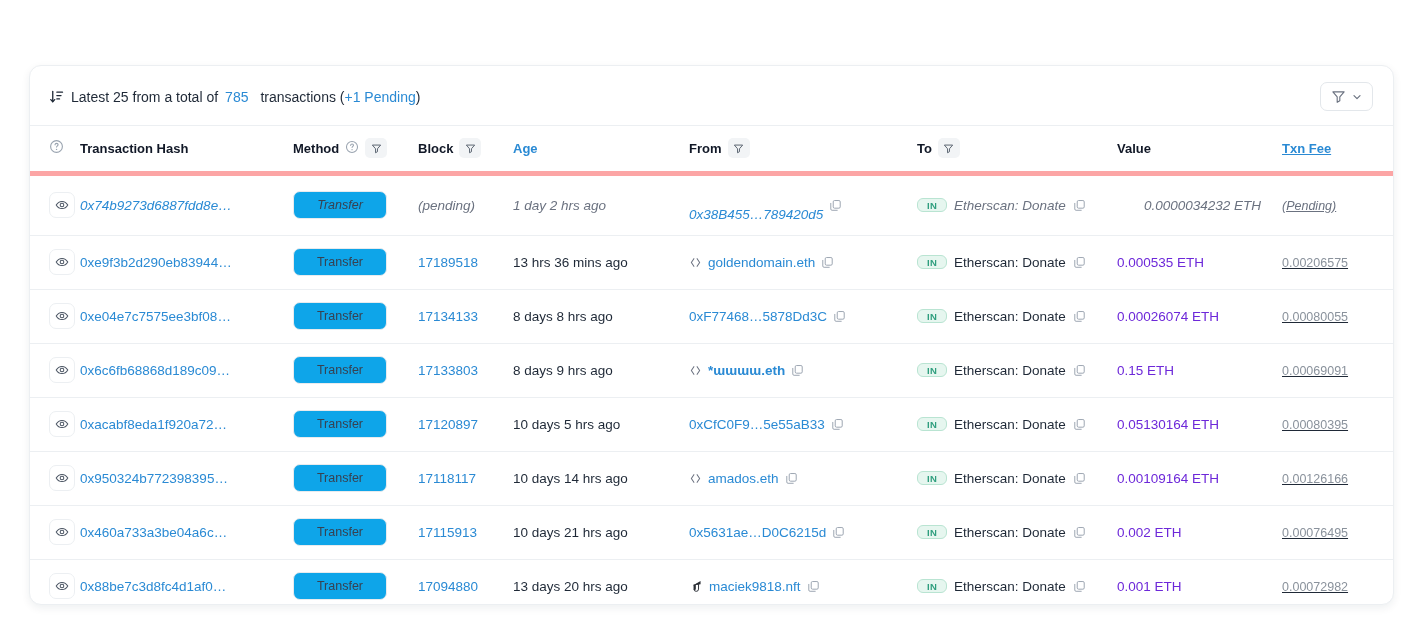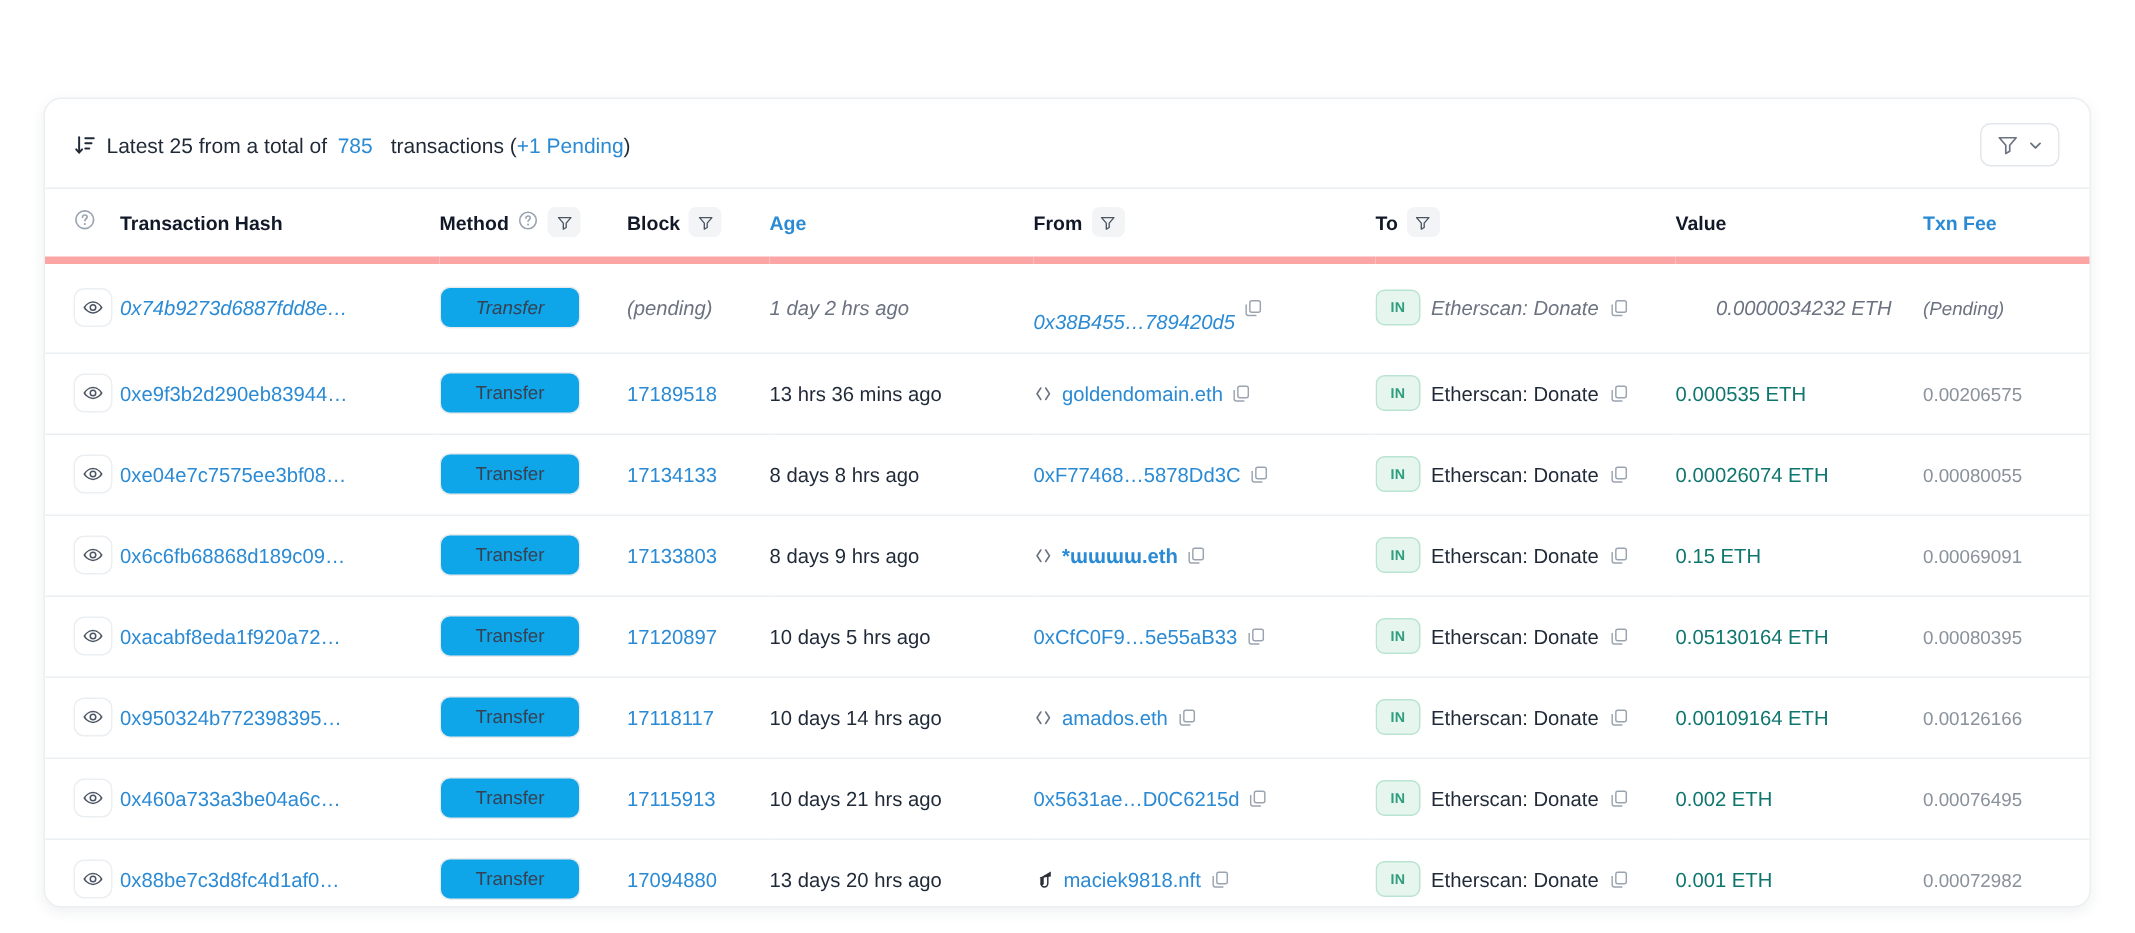--- a/index.html
+++ b/index.html
@@ -78,21 +78,21 @@
   th .thwrap { display:flex; align-items:center; gap:6px; }
 
   .col-eye    { width: 50px;  padding-left: 19px !important; }
   .col-hash   { width: 213px; }
   .col-method { width: 125px; }
   .col-block  { width: 95px; margin-left: 12px;  }
   .col-age    { width: 176px; }
   .col-from   { width: 228px; }
   .col-to     { width: 200px; }
   .col-value  { width: 165px; }
-  .col-fee    { width: 113px; }
+  .col-fee    { width: 113px; text-decoration: underline; }
 
   table.txtable td {
     font-size: 13.5px; color: #1f2937;
     padding: 12px 0 13px 0;
     border-bottom: 1px solid #eceff2;
     vertical-align: middle;
     white-space: nowrap;
     overflow: hidden;
   }
   td.col-eye { padding-left: 19px !important; }
@@ -126,30 +126,30 @@
   .addr-cell { display: flex; align-items: center; gap: 6px; }
   .addrlink { color: #2a8ad4; text-decoration: none; }
   .addrlink.ensbold { font-weight: bold; }
   .to-name { color: #1f2937; }
 
   .copy-ic { color: #9aa4b0; cursor: pointer; display:inline-flex; align-items:center; }
   .chev-ens { color: #6b7280; display:inline-flex; align-items:center; font-size: 13px; }
 
   .badge-in {
     display: inline-flex; align-items: center; justify-content: center;
-    width: 30px; height: 24px;
+    width: 30px; height: 14px;
     border-radius: 6px;
     background: #e6f6ef; border: 1px solid #b9e4d2;
     color: #2f9e7e; font-size: 9.5px; font-weight: bold; font-style: normal;
     letter-spacing: .3px;
   }
   .to-cell { display: flex; align-items: center; gap: 7px; }
   .fee { color: #8a929c; font-size: 12.5px; }
   tr.row-pending .fee { color: #6b7280; }
-  .value-txt { color: #0f766e; }
+  .value-txt { color: #6d28d9; }
 
   .nft-ic { display:inline-flex; align-items:center; color:#2b2f36; }
 </style>
 </head>
 <body>
 
 <div class="page">
 
 
   <div class="card">

